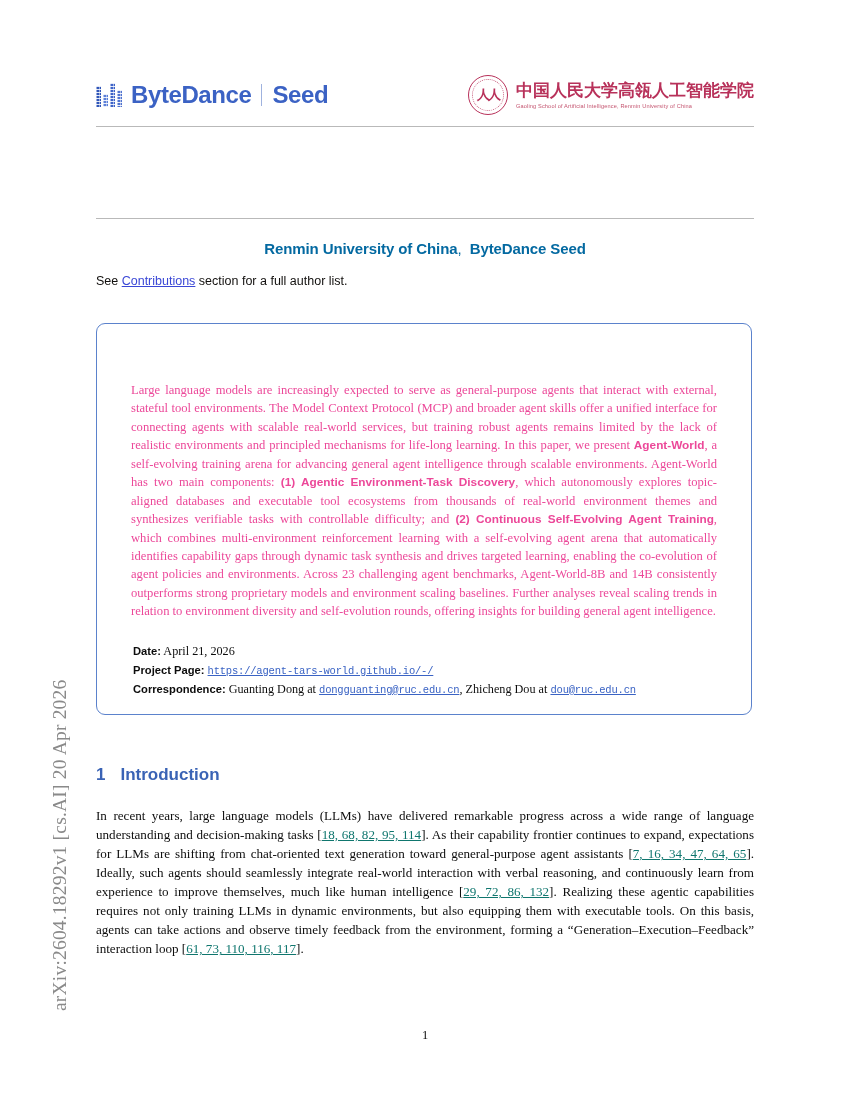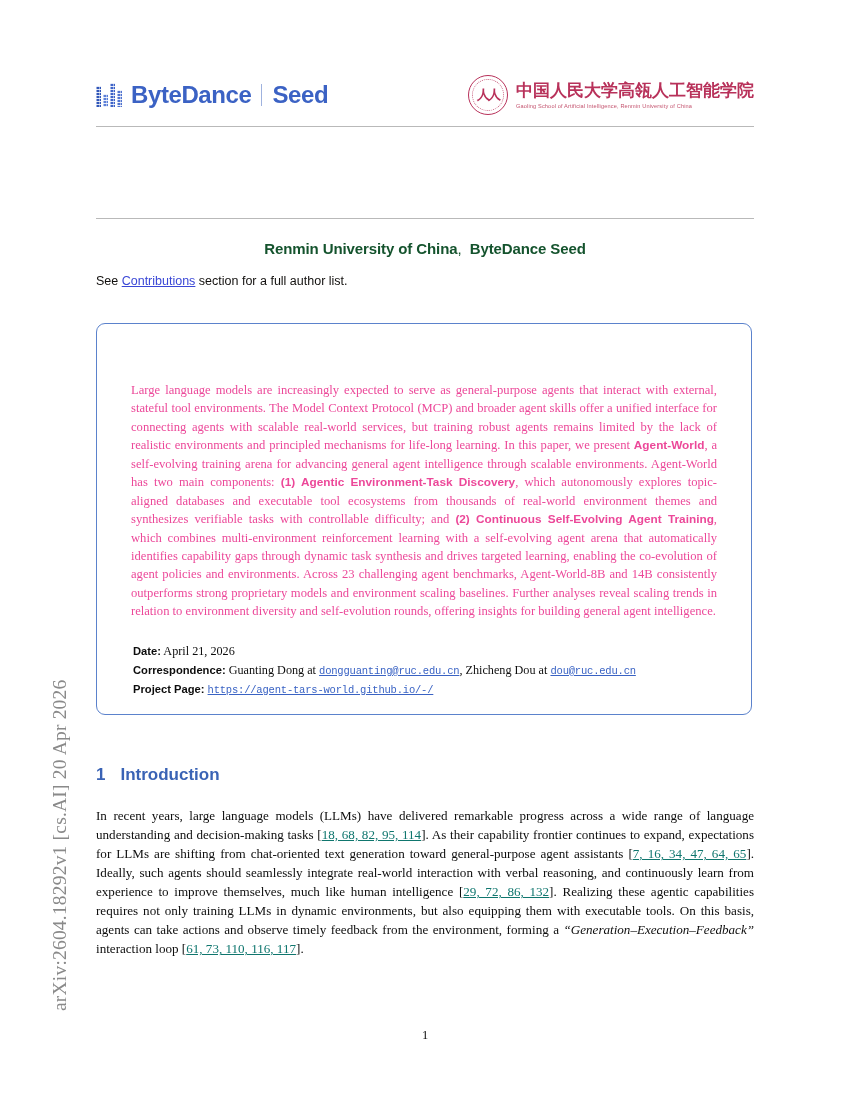--- a/index.html
+++ b/index.html
@@ -186,21 +186,21 @@
   
   #affiliations {
     position: absolute;
     left: 0;
     top: 240px;
     width: 658px;
     text-align: center;
     font-family: "Liberation Sans", "DejaVu Sans", sans-serif;
     font-size: 15px;
     font-weight: 700;
-    color: #14532d;
+    color: #0369a1;
     letter-spacing: -0.1px;
   }
   #affiliations .sep { font-weight: 400; }
   #contrib-line {
     position: absolute;
     left: 0;
     top: 274px;
     width: 658px;
     text-align: left;
     font-family: "Liberation Sans", "DejaVu Sans", sans-serif;
@@ -298,21 +298,21 @@
     left: 0;
     top: 958px;
     width: 658px;
     font-family: "Liberation Serif", "DejaVu Serif", serif;
     font-size: 13.1px;
     line-height: 1.455;
     text-align: justify;
     color: #0d0d0d;
   }
   .cite { color: #0f766e; }
-  .ital { font-style: italic; }
+  .ital { }
 
   #page-number {
     position: absolute;
     left: 0;
     top: 1028px;
     width: 658px;
     text-align: center;
     font-family: "Liberation Serif", "DejaVu Serif", serif;
     font-size: 12.5px;
     color: #0d0d0d;
@@ -369,27 +369,27 @@
   <div id="abstract-box">
 
     <div id="abstract-body"><span>Large language models are increasingly expected to serve as general-purpose agents that interact with external, stateful tool environments. The Model Context Protocol (MCP) and broader agent skills offer a unified interface for connecting agents with scalable real-world services, but training robust agents remains limited by the lack of realistic environments and principled mechanisms for life-long learning. In this paper, we present </span><b>Agent-World</b><span>, a self-evolving training arena for advancing general agent intelligence through scalable environments. Agent-World has two main components: </span><b>(1) Agentic Environment-Task Discovery</b><span>, which autonomously explores topic-aligned databases and executable tool ecosystems from thousands of real-world environment themes and synthesizes verifiable tasks with controllable difficulty; and </span><b>(2) Continuous Self-Evolving Agent Training</b><span>, which combines multi-environment reinforcement learning with a self-evolving agent arena that automatically identifies capability gaps through dynamic task synthesis and drives targeted learning, enabling the co-evolution of agent policies and environments. Across 23 challenging agent benchmarks, Agent-World-8B and 14B consistently outperforms strong proprietary models and environment scaling baselines. Further analyses reveal scaling trends in relation to environment diversity and self-evolution rounds, offering insights for building general agent intelligence.</span></div>
 
     <div id="abstract-meta">
       <div>
         <span class="lbl">Date:</span>
         <span>April 21, 2026</span>
       </div>
       <div>
+        <span class="lbl">Project Page:</span>
+        <a class="link-mono" href="#">https://agent-tars-world.github.io/-/</a>
+      </div>
+      <div>
         <span class="lbl">Correspondence:</span>
         <span>Guanting Dong at </span><a class="link-mono" href="#">dongguanting@ruc.edu.cn</a><span>, Zhicheng Dou at </span><a class="link-mono" href="#">dou@ruc.edu.cn</a>
       </div>
-      <div>
-        <span class="lbl">Project Page:</span>
-        <a class="link-mono" href="#">https://agent-tars-world.github.io/-/</a>
-      </div>
     </div>
   </div>
 
   <div id="section-heading">
     <span class="num">1</span><span>Introduction</span>
   </div>
 
   <div id="intro-p1"><span>In recent years, large language models (LLMs) have delivered remarkable progress across a wide range of language understanding and decision-making tasks [</span><a class="cite" href="#">18, 68, 82, 95, 114</a><span>]. As their capability frontier continues to expand, expectations for LLMs are shifting from chat-oriented text generation toward general-purpose agent assistants [</span><a class="cite" href="#">7, 16, 34, 47, 64, 65</a><span>]. Ideally, such agents should seamlessly integrate real-world interaction with verbal reasoning, and continuously learn from experience to improve themselves, much like human intelligence [</span><a class="cite" href="#">29, 72, 86, 132</a><span>]. Realizing these agentic capabilities requires not only training LLMs in dynamic environments, but also equipping them with executable tools. On this basis, agents can take actions and observe timely feedback from the environment, forming a </span><span class="ital">“Generation–Execution–Feedback”</span><span> interaction loop [</span><a class="cite" href="#">61, 73, 110, 116, 117</a><span>].</span></div>
 
 

